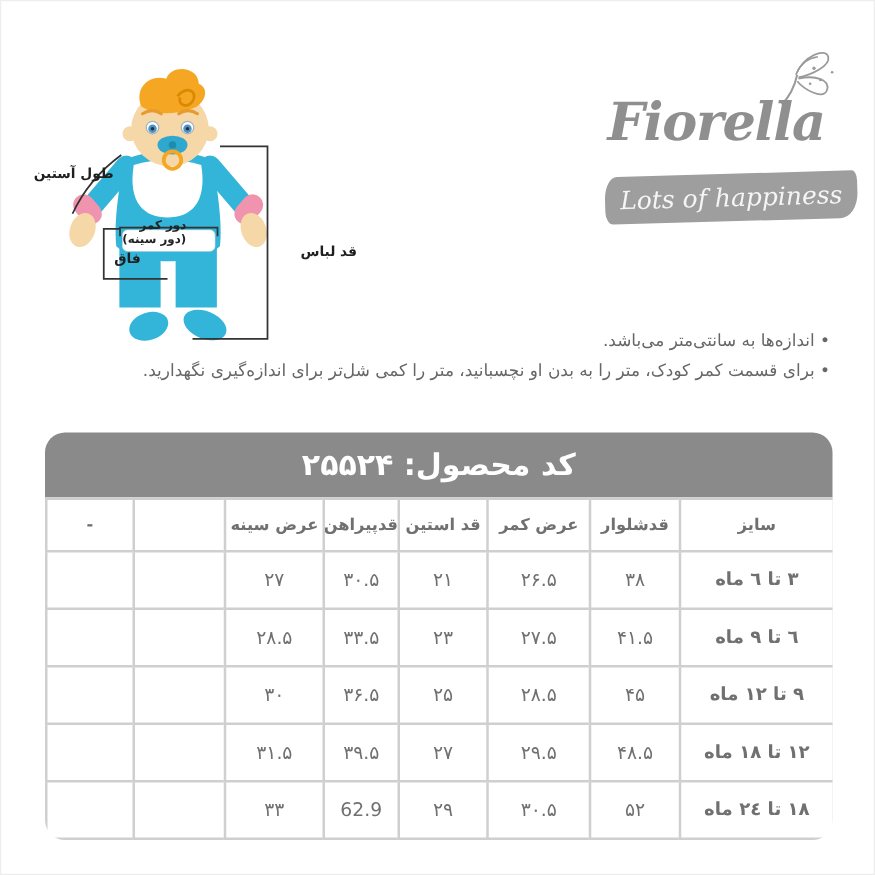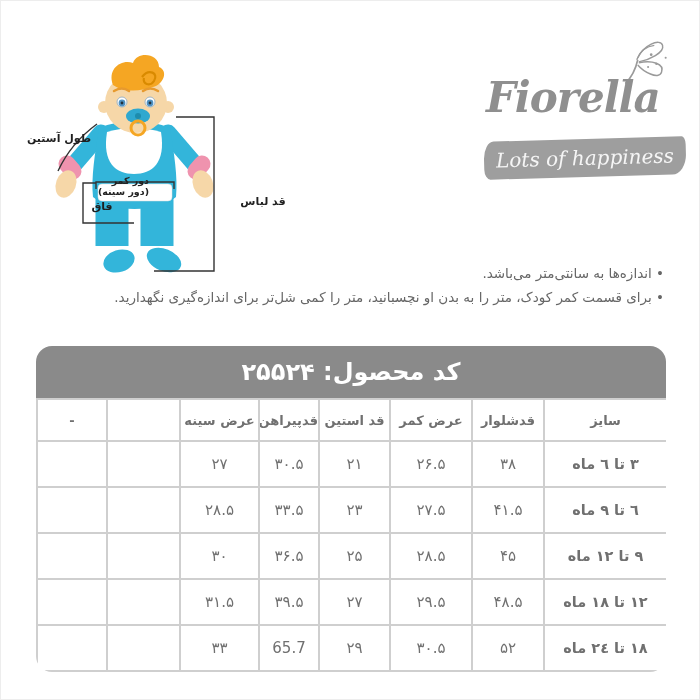--- a/index.html
+++ b/index.html
@@ -207,21 +207,21 @@
           <td>۳۹.۵</td>
           <td>۳۱.۵</td>
           <td></td>
           <td></td>
         </tr>
         <tr>
           <td class="size-cell">۱۸ تا ۲٤ ماه</td>
           <td>۵۲</td>
           <td>۳۰.۵</td>
           <td>۲۹</td>
-          <td>65.7</td>
+          <td>62.9</td>
           <td>۳۳</td>
           <td></td>
           <td></td>
         </tr>
       </tbody>
         </table>
     </div>
   </div>
 
 </div>

